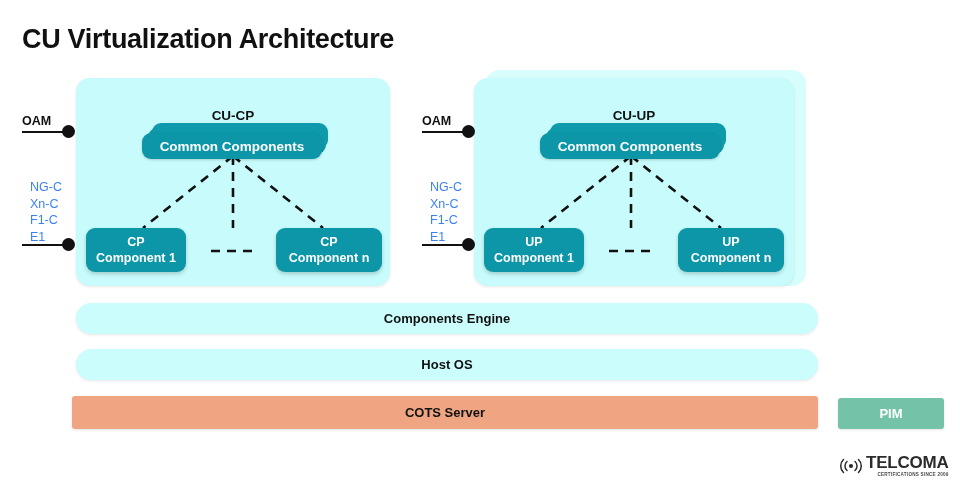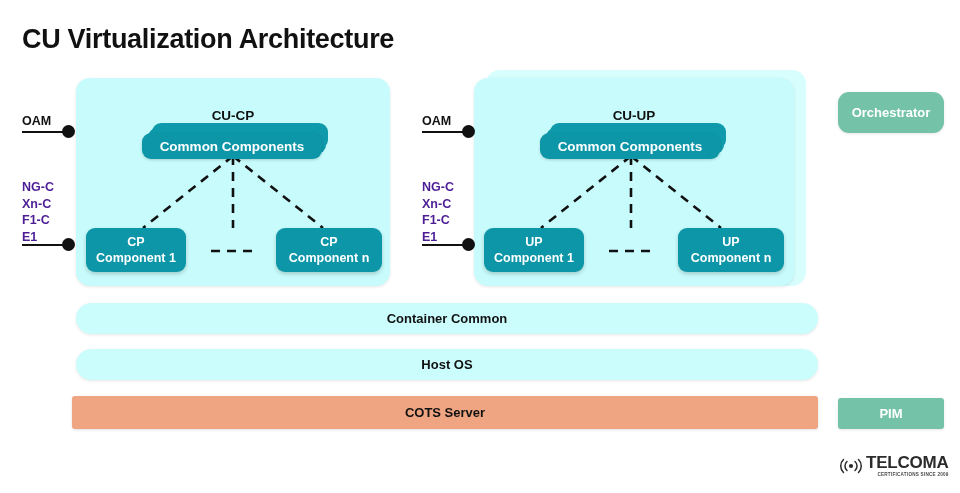--- a/index.html
+++ b/index.html
@@ -108,24 +108,25 @@
   .iface-label {
     position: absolute;
     font-size: 12.5px;
     font-weight: bold;
     color: #111111;
     white-space: nowrap;
   }
   .iface-stack {
     position: absolute;
     font-size: 12.5px;
-    font-weight: bold;
-    color: #4c1d95;
+    font-weight: normal;
+    color: #3b82f6;
     line-height: 1.32;
     white-space: nowrap;
+    margin-left: 8px;
   }
 
   
   .layer-bar {
     position: absolute;
     display: flex;
     align-items: center;
     justify-content: center;
     font-size: 13px;
     font-weight: bold;
@@ -279,25 +280,24 @@
 
   <div class="comp-box" style="left:484px; top:228px; width:100px; height:44px;">
     <span>UP</span>
     <span>Component 1</span>
   </div>
   <div class="comp-box" style="left:678px; top:228px; width:106px; height:44px;">
     <span>UP</span>
     <span>Component n</span>
   </div>
 
-  <div class="layer-bar layer-soft" style="left:76px; top:303px; width:742px; height:31px;">Container Common</div>
+  <div class="layer-bar layer-soft" style="left:76px; top:303px; width:742px; height:31px;">Components Engine</div>
   <div class="layer-bar layer-soft" style="left:76px; top:349px; width:742px; height:31px;">Host OS</div>
   <div class="layer-bar layer-cots" style="left:72px; top:396px; width:746px; height:33px;">COTS Server</div>
 
-  <div class="green-panel green-round" style="left:838px; top:92px; width:106px; height:41px;">Orchestrator</div>
   <div class="green-panel green-square" style="left:838px; top:398px; width:106px; height:31px;">PIM</div>
 
   <div id="logo">
     <svg class="logo-waves" width="26" height="20" viewBox="0 0 26 20">
       <g fill="none" stroke="#2b2b2b" stroke-width="1.5" stroke-linecap="round">
         <path d="M5.5 3.5 A 9 9 0 0 0 5.5 16.5"></path>
         <path d="M9 5.5 A 6 6 0 0 0 9 14.5"></path>
         <path d="M20.5 3.5 A 9 9 0 0 1 20.5 16.5"></path>
         <path d="M17 5.5 A 6 6 0 0 1 17 14.5"></path>
       </g>

